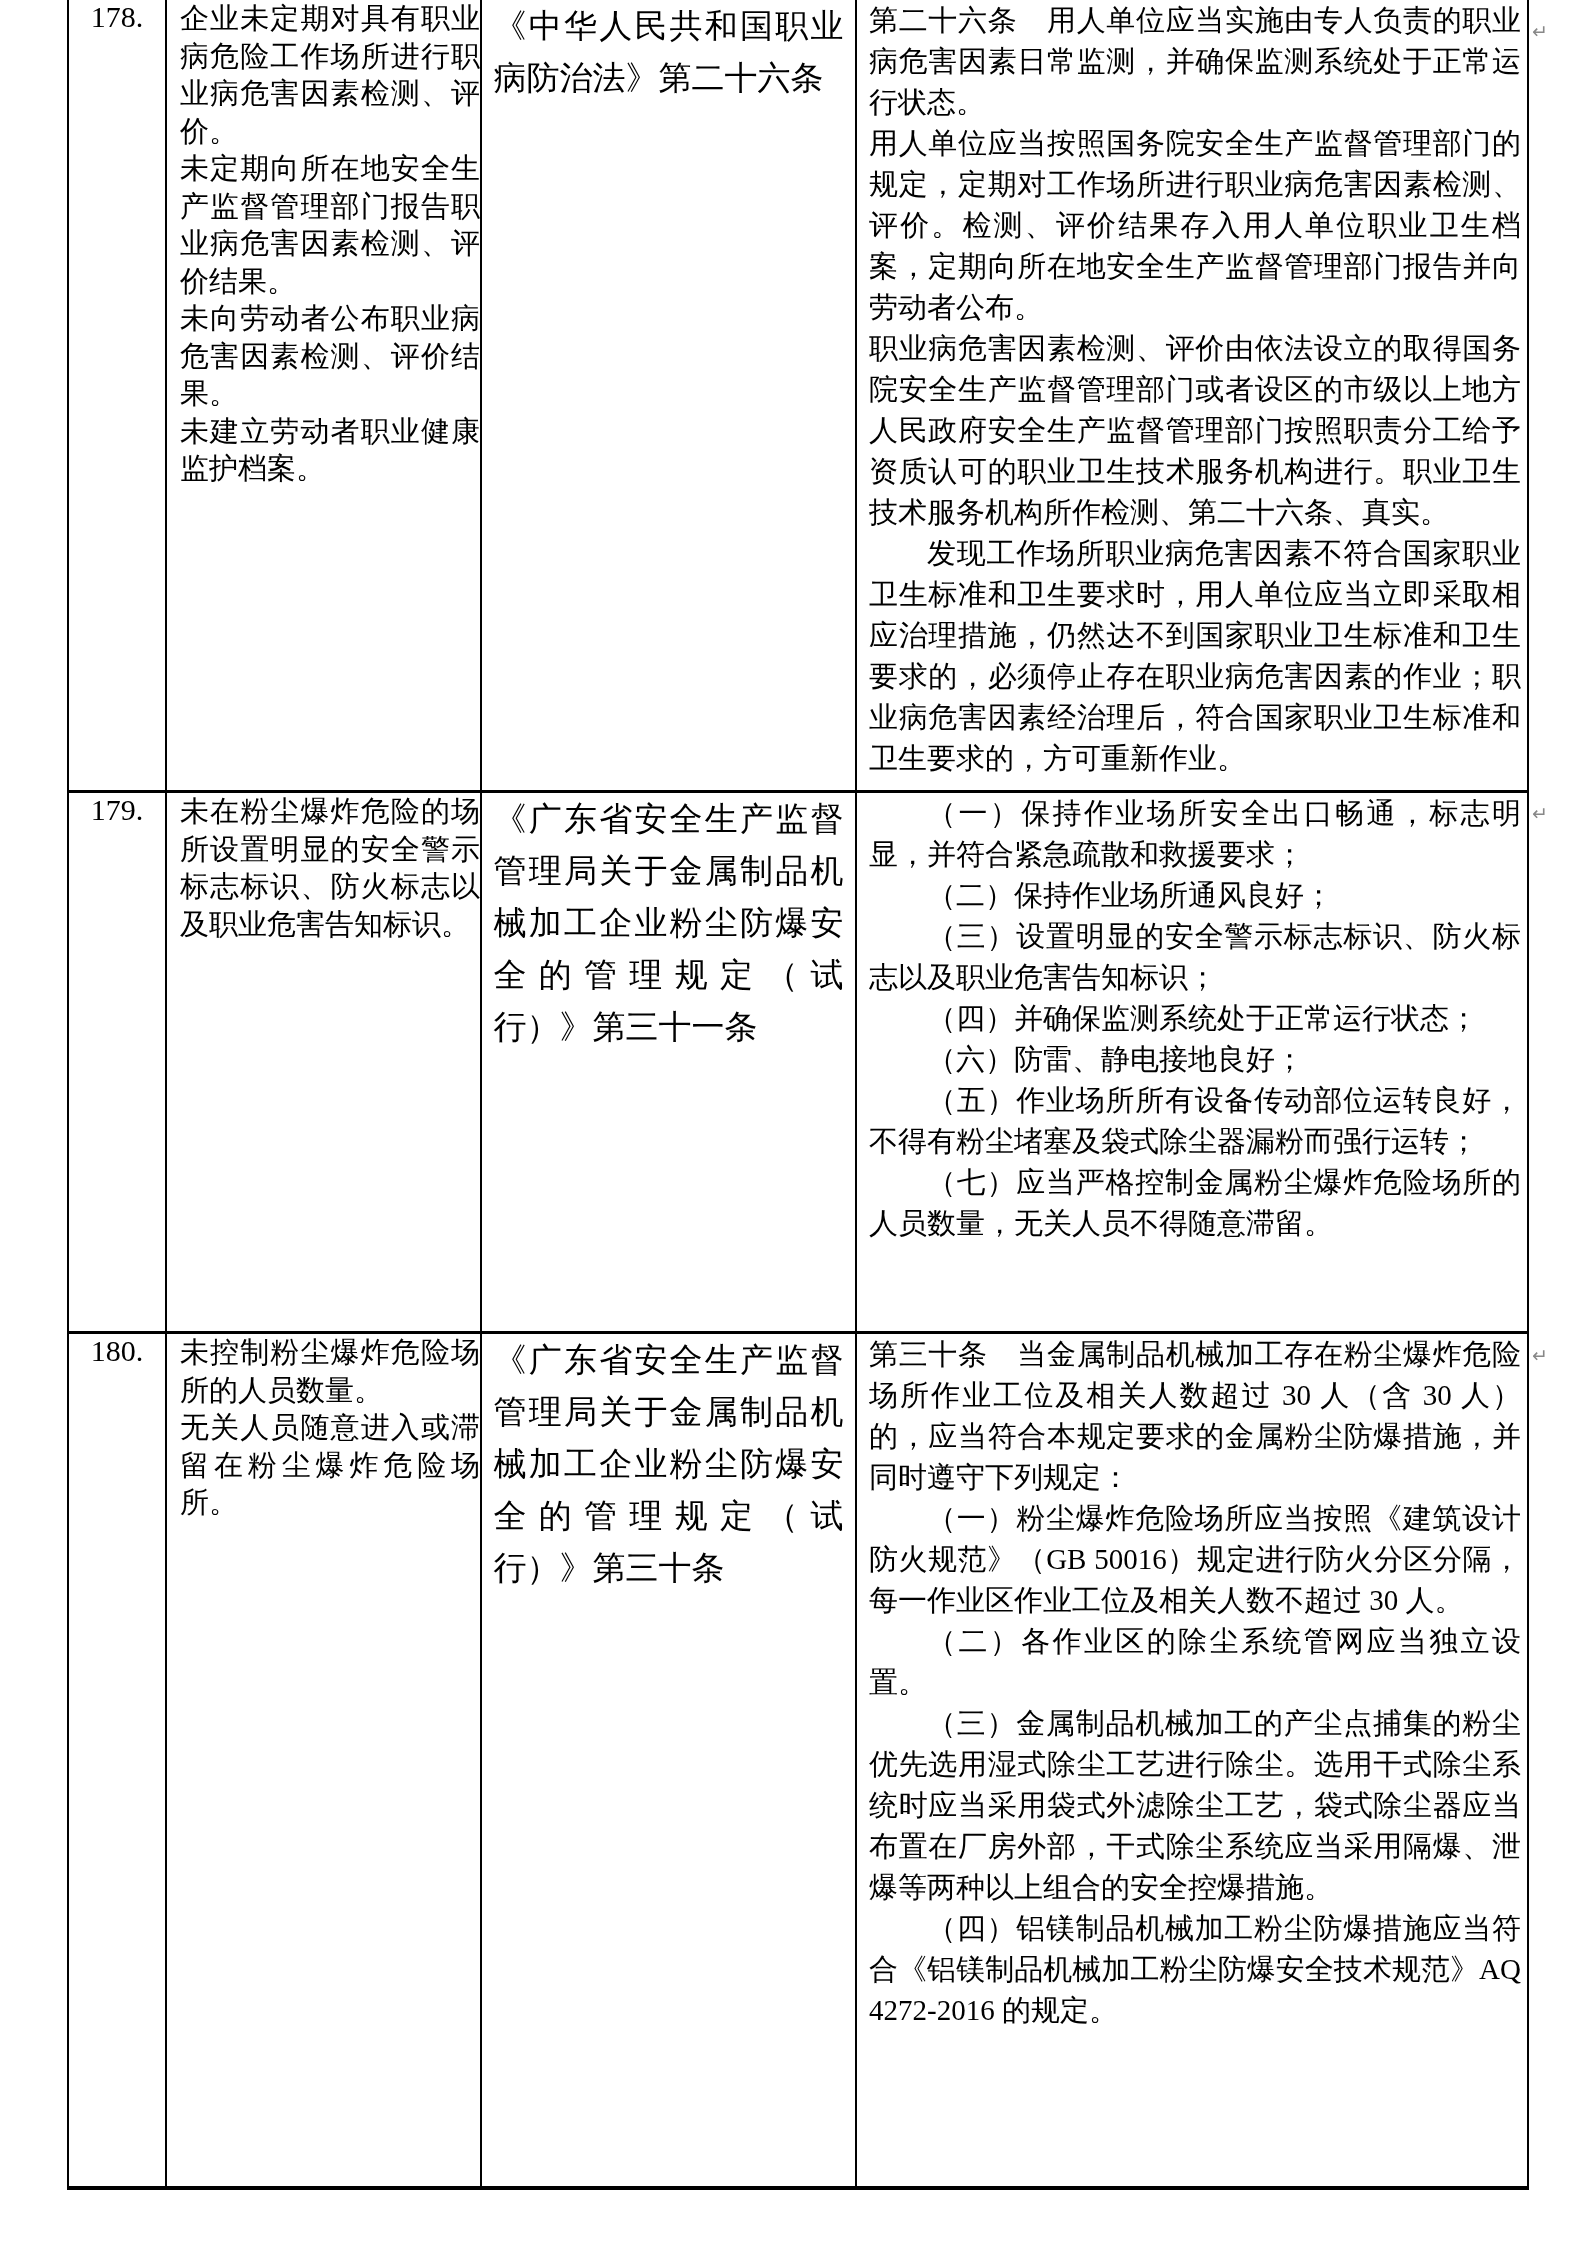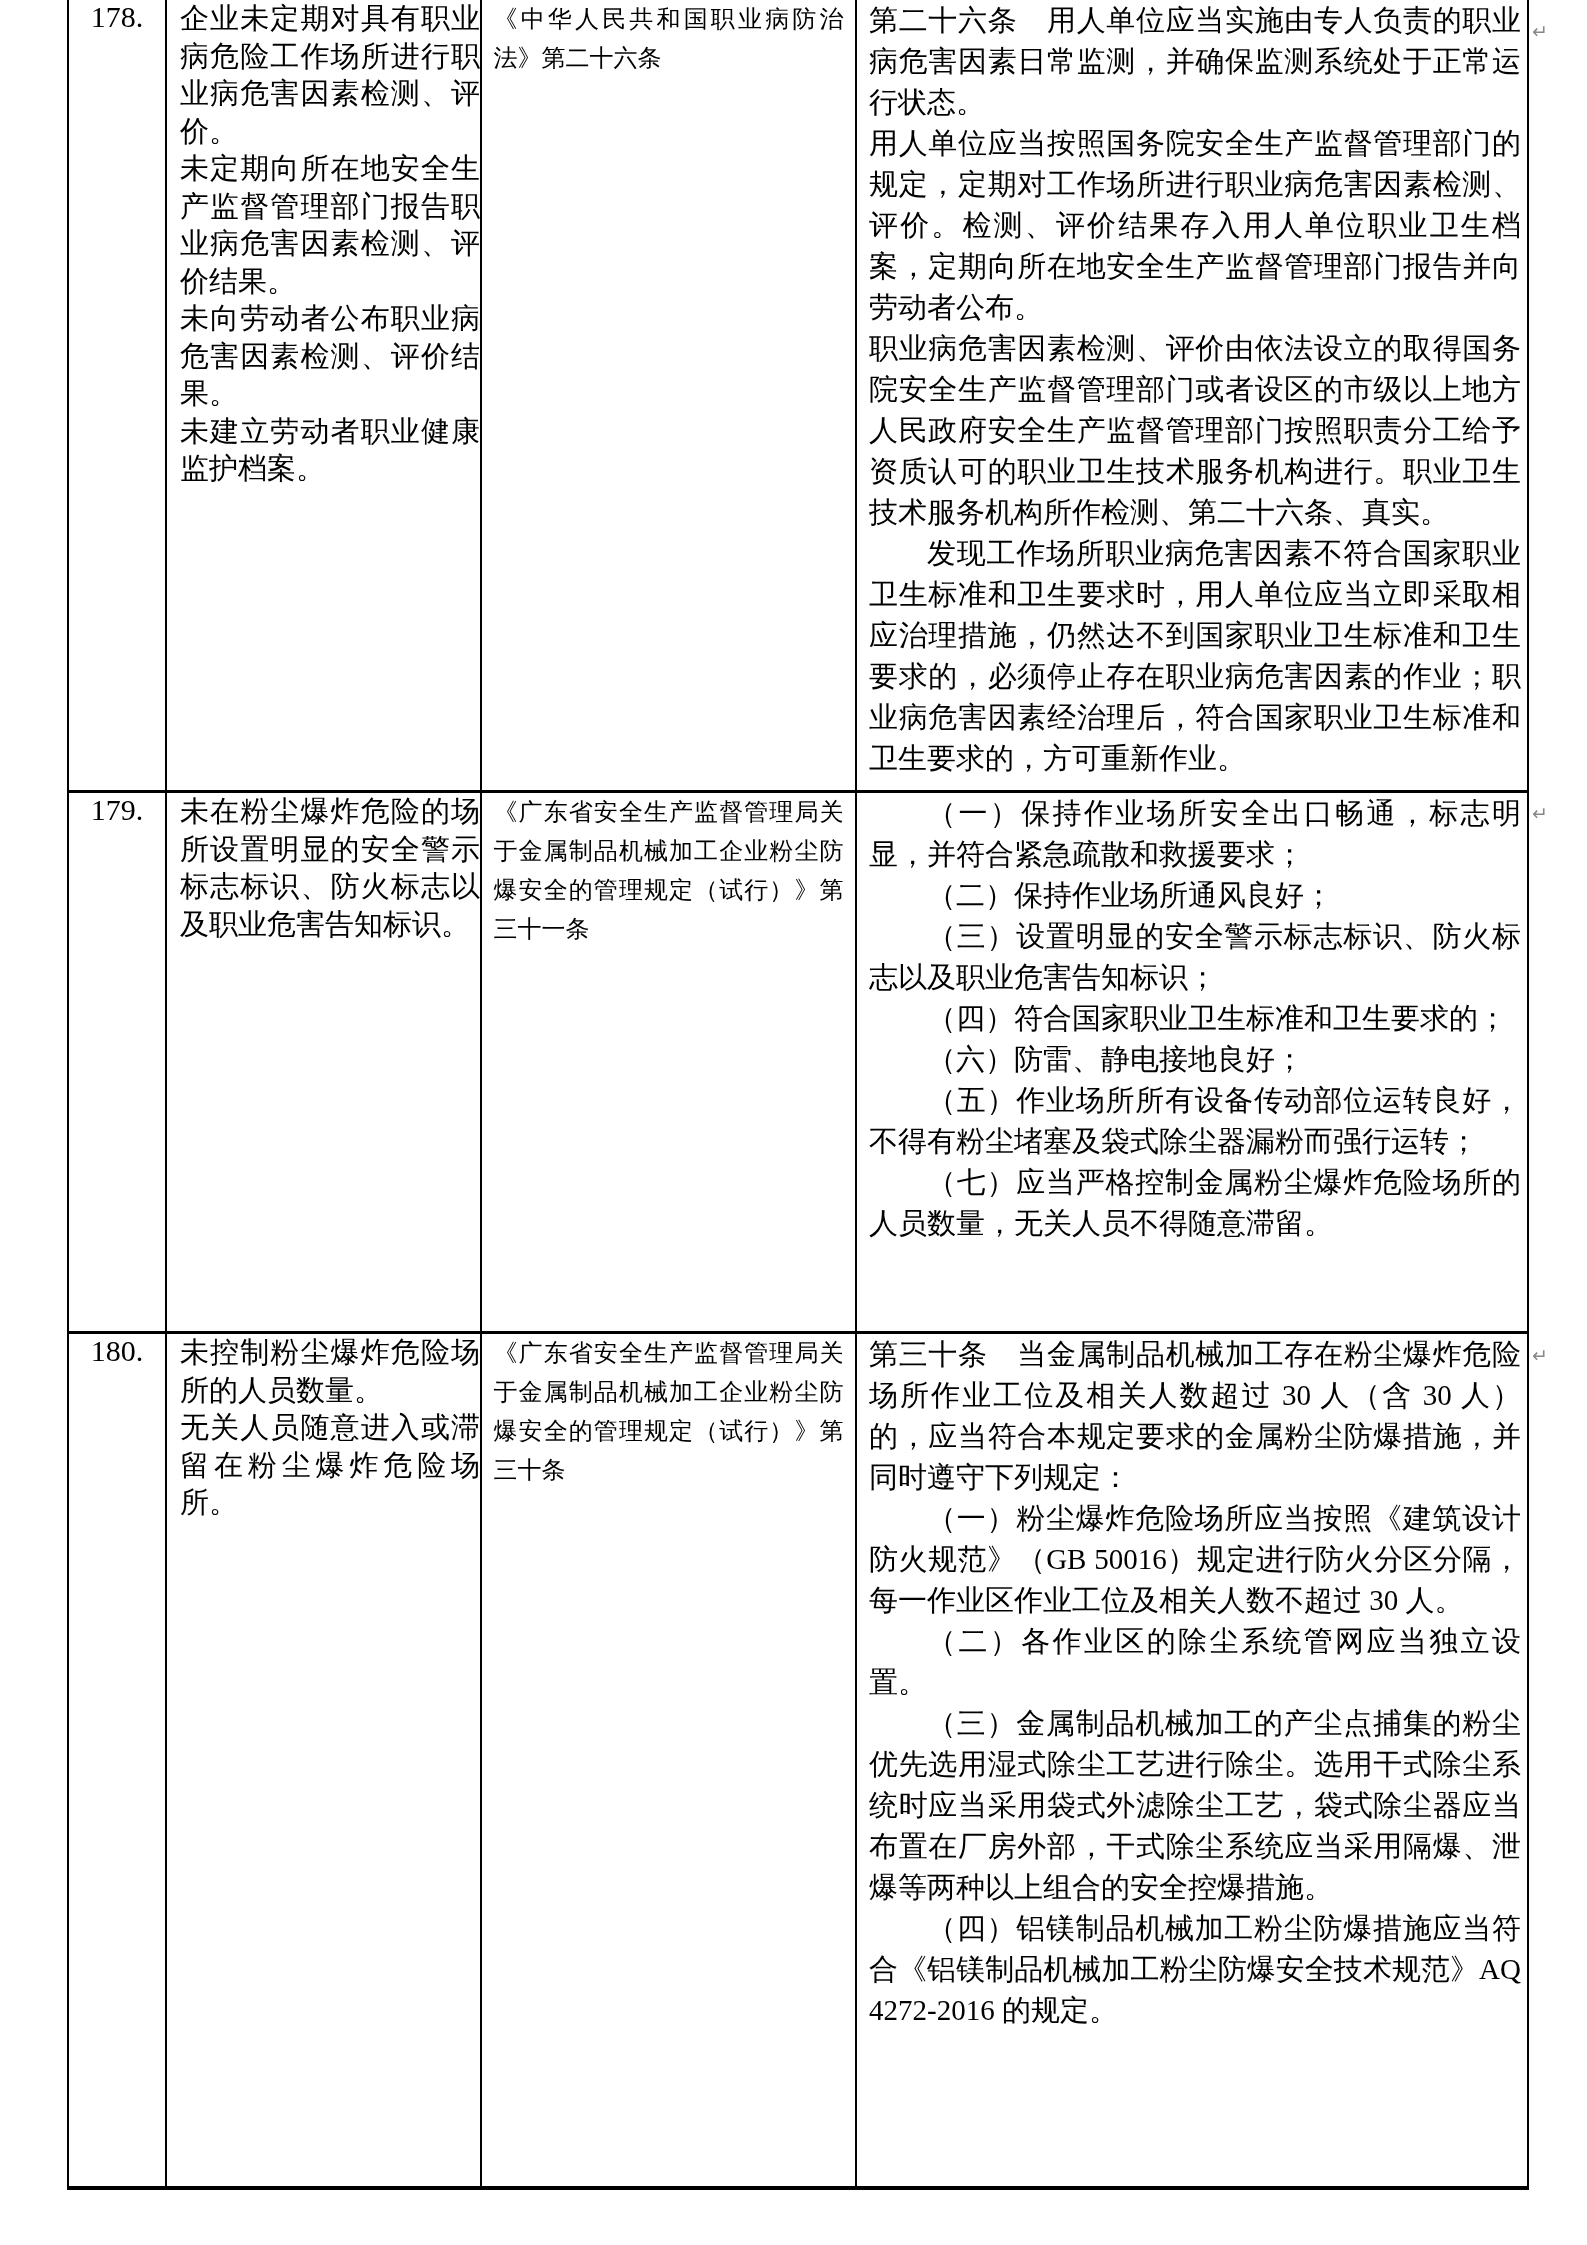--- a/index.html
+++ b/index.html
@@ -58,22 +58,22 @@
     text-align: justify;
     line-break: strict;
   }
   .cell-basis {
     width: 375px;
     border-right: 2px solid #000;
     align-items: center;
   }
   .basis-text {
     width: 350px;
-    font-size: 24px;
-    line-height: 39px;
+    font-size: 33px;
+    line-height: 52px;
     text-align: justify;
     line-break: strict;
   }
   .cell-provision { flex: 1; }
   .provision-text {
     width: 652px;
     margin-left: 12px;
     font-size: 29px;
     line-height: 41px;
     text-align: justify;
@@ -128,21 +128,21 @@
         </div>
       </div>
       <div class="cell cell-basis">
         <div class="basis-text">《广东省安全生产监督管理局关于金属制品机械加工企业粉尘防爆安全的管理规定（试行）》第三十一条</div>
       </div>
       <div class="cell cell-provision">
         <div class="provision-text">
           <p class="indent">（一）保持作业场所安全出口畅通，标志明显，并符合紧急疏散和救援要求；</p>
           <p class="indent">（二）保持作业场所通风良好；</p>
           <p class="indent">（三）设置明显的安全警示标志标识、防火标志以及职业危害告知标识；</p>
-          <p class="indent">（四）符合国家职业卫生标准和卫生要求的；</p>
+          <p class="indent">（四）并确保监测系统处于正常运行状态；</p>
           <p class="indent">（六）防雷、静电接地良好；</p>
           <p class="indent">（五）作业场所所有设备传动部位运转良好，不得有粉尘堵塞及袋式除尘器漏粉而强行运转；</p>
           <p class="indent">（七）应当严格控制金属粉尘爆炸危险场所的人员数量，无关人员不得随意滞留。</p>
         </div>
       </div>
     </div>
     <div class="row">
       <div class="cell cell-number">
         <div class="num">180.</div>
       </div>

